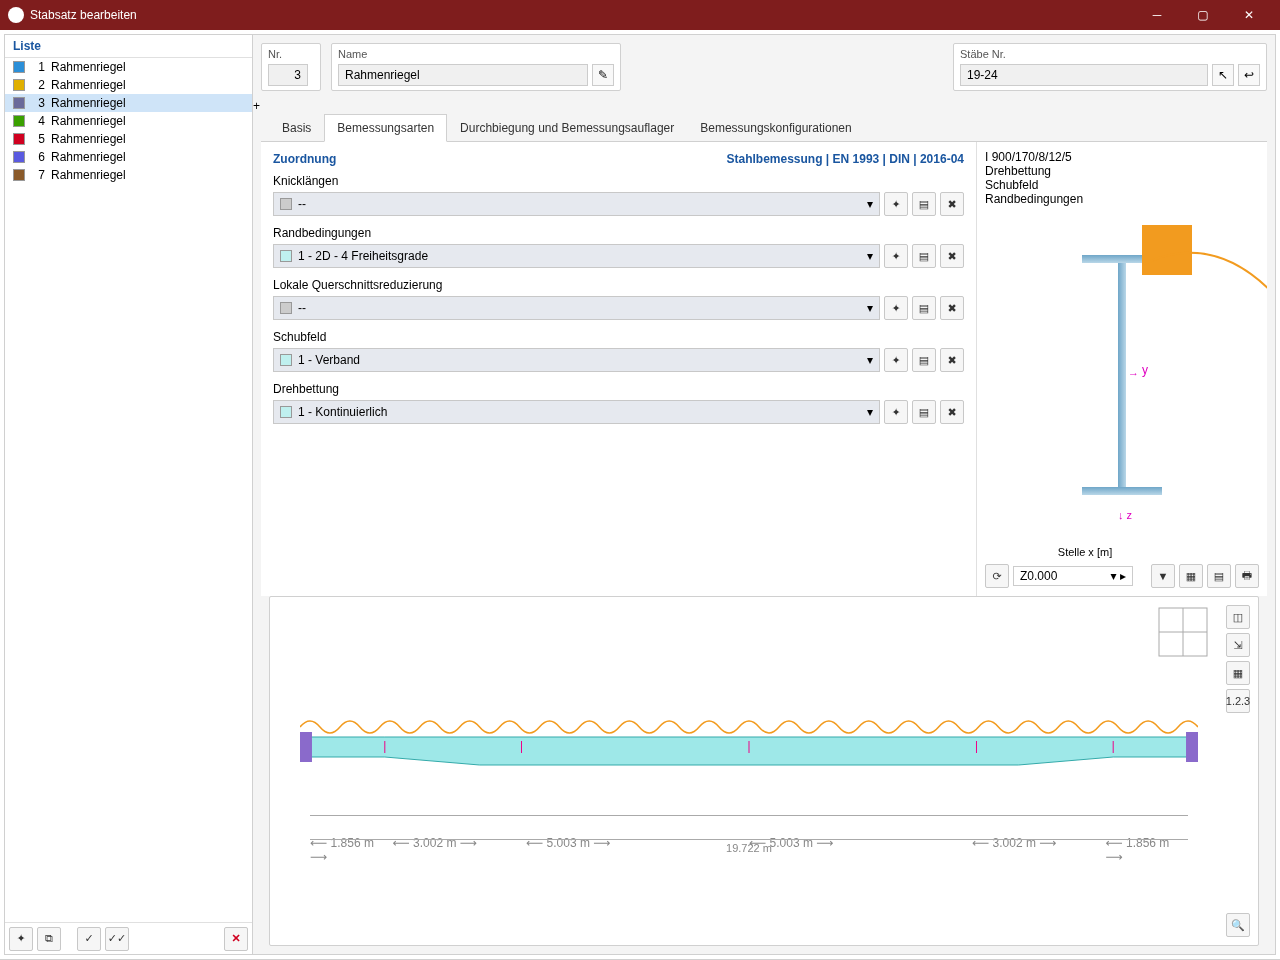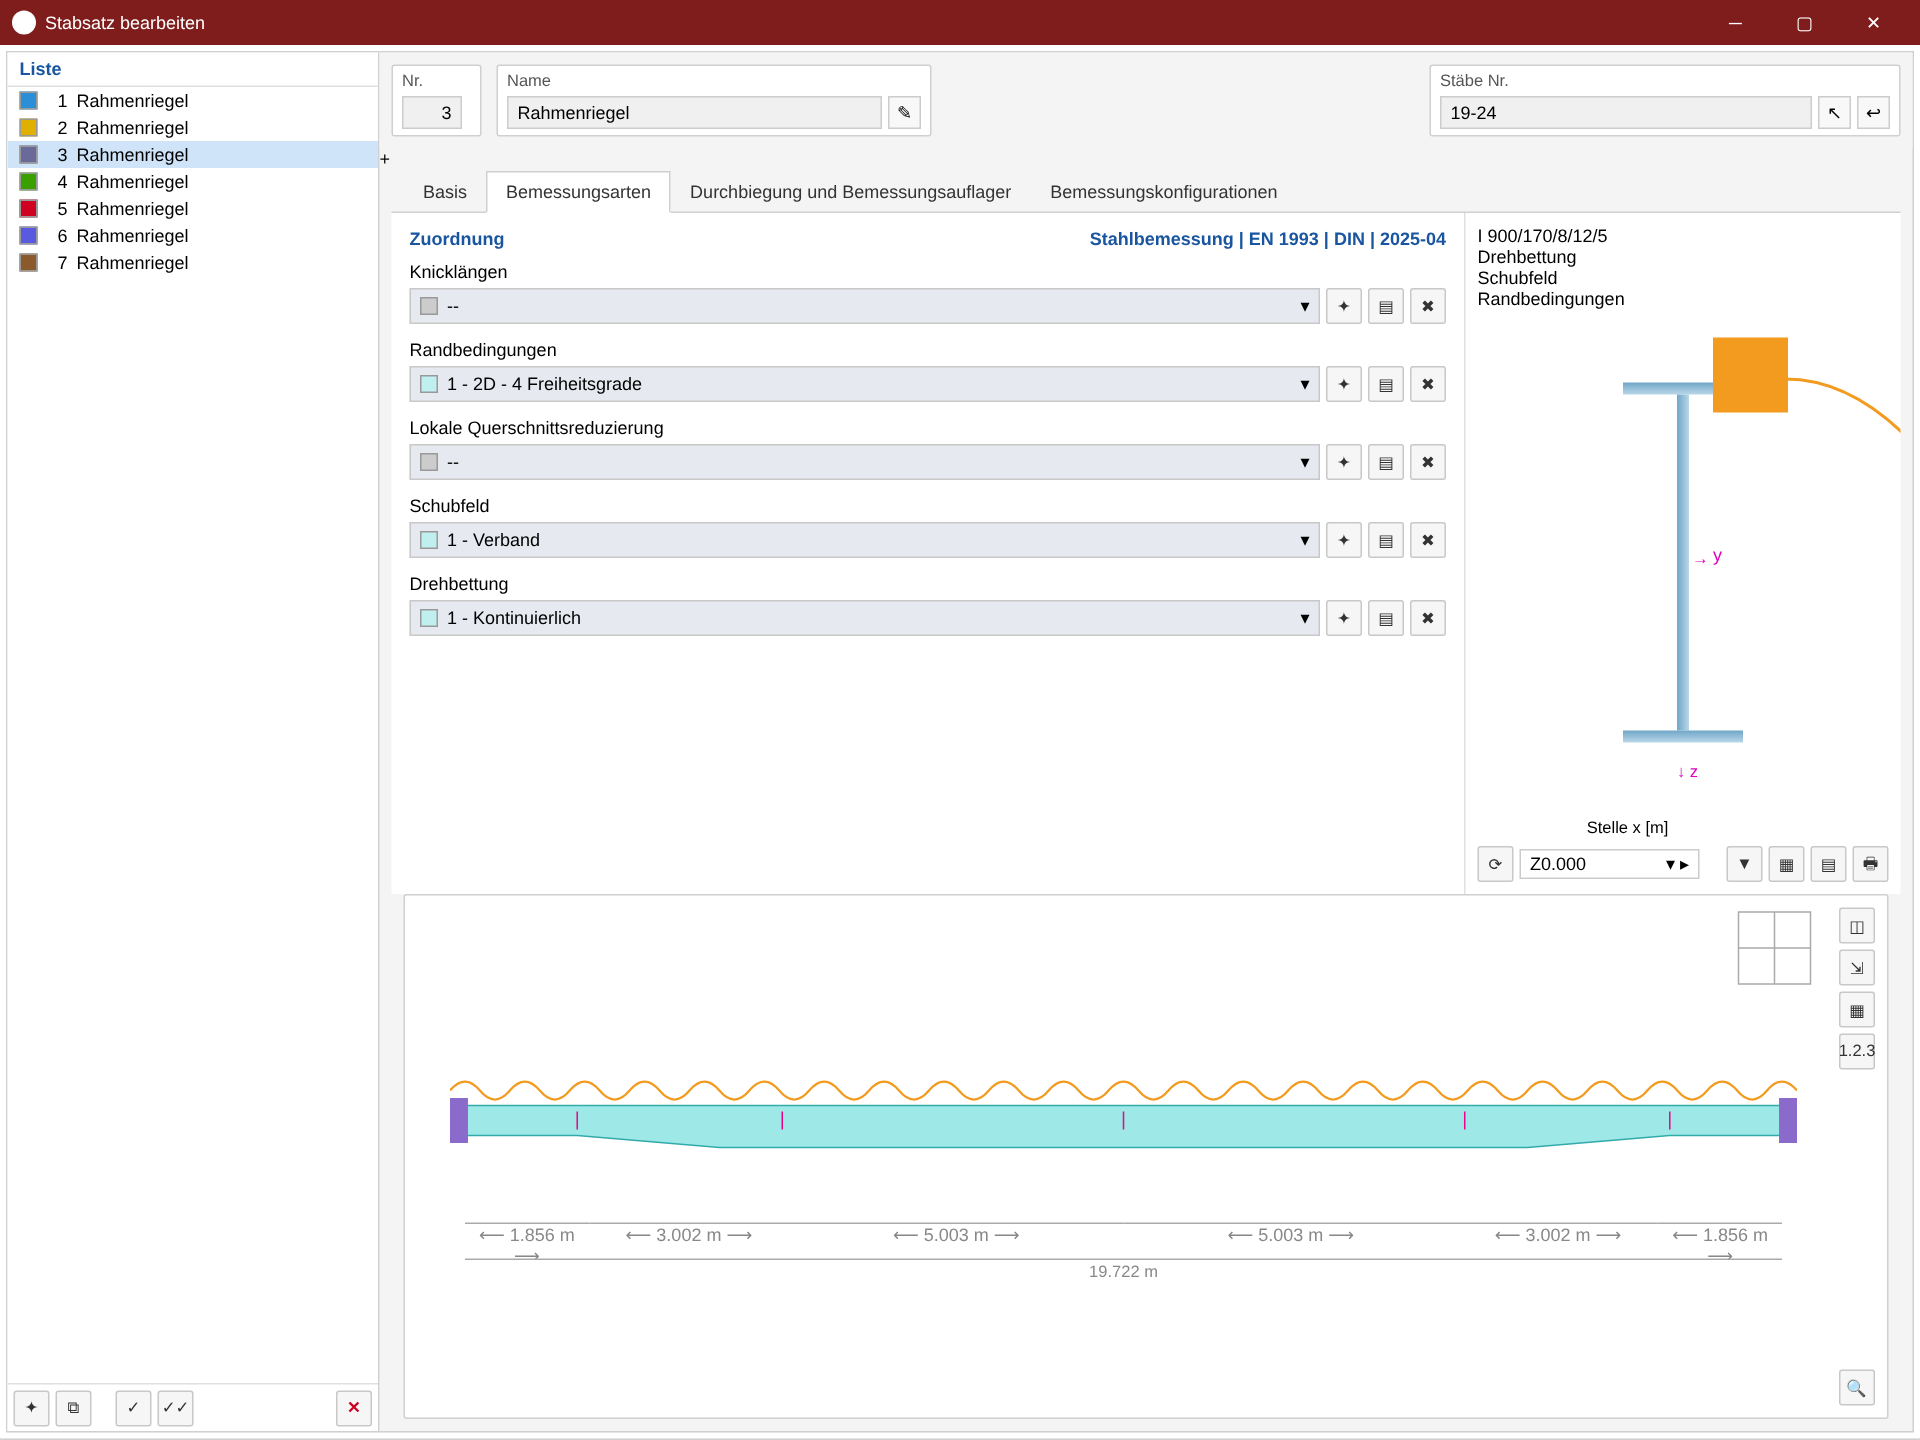--- a/index.html
+++ b/index.html
@@ -51,21 +51,21 @@
 .ibeam .fl.top { top:0;}
 .ibeam .fl.bot { bottom:0;}
 .ibeam .web { position:absolute; top:8px; bottom:8px; left:36px; width:8px; background:linear-gradient(90deg,#6fa6c8,#b9d7e8);}
 .ibeam .obox { position:absolute; top:-30px; right:-30px; width:50px; height:50px; background:#f29b1f;}
 .preview .pctrl { display:flex; align-items:center; gap:4px; margin-top:6px;}
 .bottom-view { height:350px; border-top:1px solid #d0d0d0; background:#fff; position:relative; margin:0 8px 8px 8px; border:1px solid #d0d0d0; border-radius:2px;}
 .bottom-view .vtools { position:absolute; top:8px; right:8px; display:flex; flex-direction:column; gap:4px;}
 .beamsvg { position:absolute; left:30px; right:60px; top:120px; height:90px;}
 .footer-bar { height:38px; display:flex; align-items:center; padding:0 8px; border-top:1px solid #d0d0d0; background:#f4f4f4;}
 .dim-row { position:absolute; left:40px; right:70px; display:flex; color:#888; font-size:11px;}
-.dim { flex:0 0 auto; border-top:1px solid #aaa; position:relative; text-align:center; padding-top:0;}
+.dim { flex:0 0 auto; border-top:1px solid #aaa; position:relative; padding-top:20px;}
 .dim::before, .dim::after { content:""; position:absolute; top:-5px; width:0; height:0;}
 svg { display:block; }
 </style>
 </head>
 <body>
 
 <div class="titlebar">
   <span class="icon"></span>
   <span class="title">Stabsatz bearbeiten</span>
   <div class="winbtn">─</div>
@@ -156,21 +156,21 @@
           <div class="tab">Basis</div>
           <div class="tab active">Bemessungsarten</div>
           <div class="tab">Durchbiegung und Bemessungsauflager</div>
           <div class="tab">Bemessungskonfigurationen</div>
         </div>
 
     <div class="tab-content">
       <div class="form-area">
         <div class="sechead">
           <span>Zuordnung</span>
-          <span class="spectxt">Stahlbemessung | EN 1993 | DIN | 2025-04</span>
+          <span class="spectxt">Stahlbemessung | EN 1993 | DIN | 2016-04</span>
         </div>
         <div id="form-rows">
               <div class="form-row">
                 <div class="frlabel">Knicklängen</div>
   <div class="frbody">
     <div class="combo">
       <span class="ci">
                       <span class="sw gray"></span>
                       <span>--</span>
                     </span>

